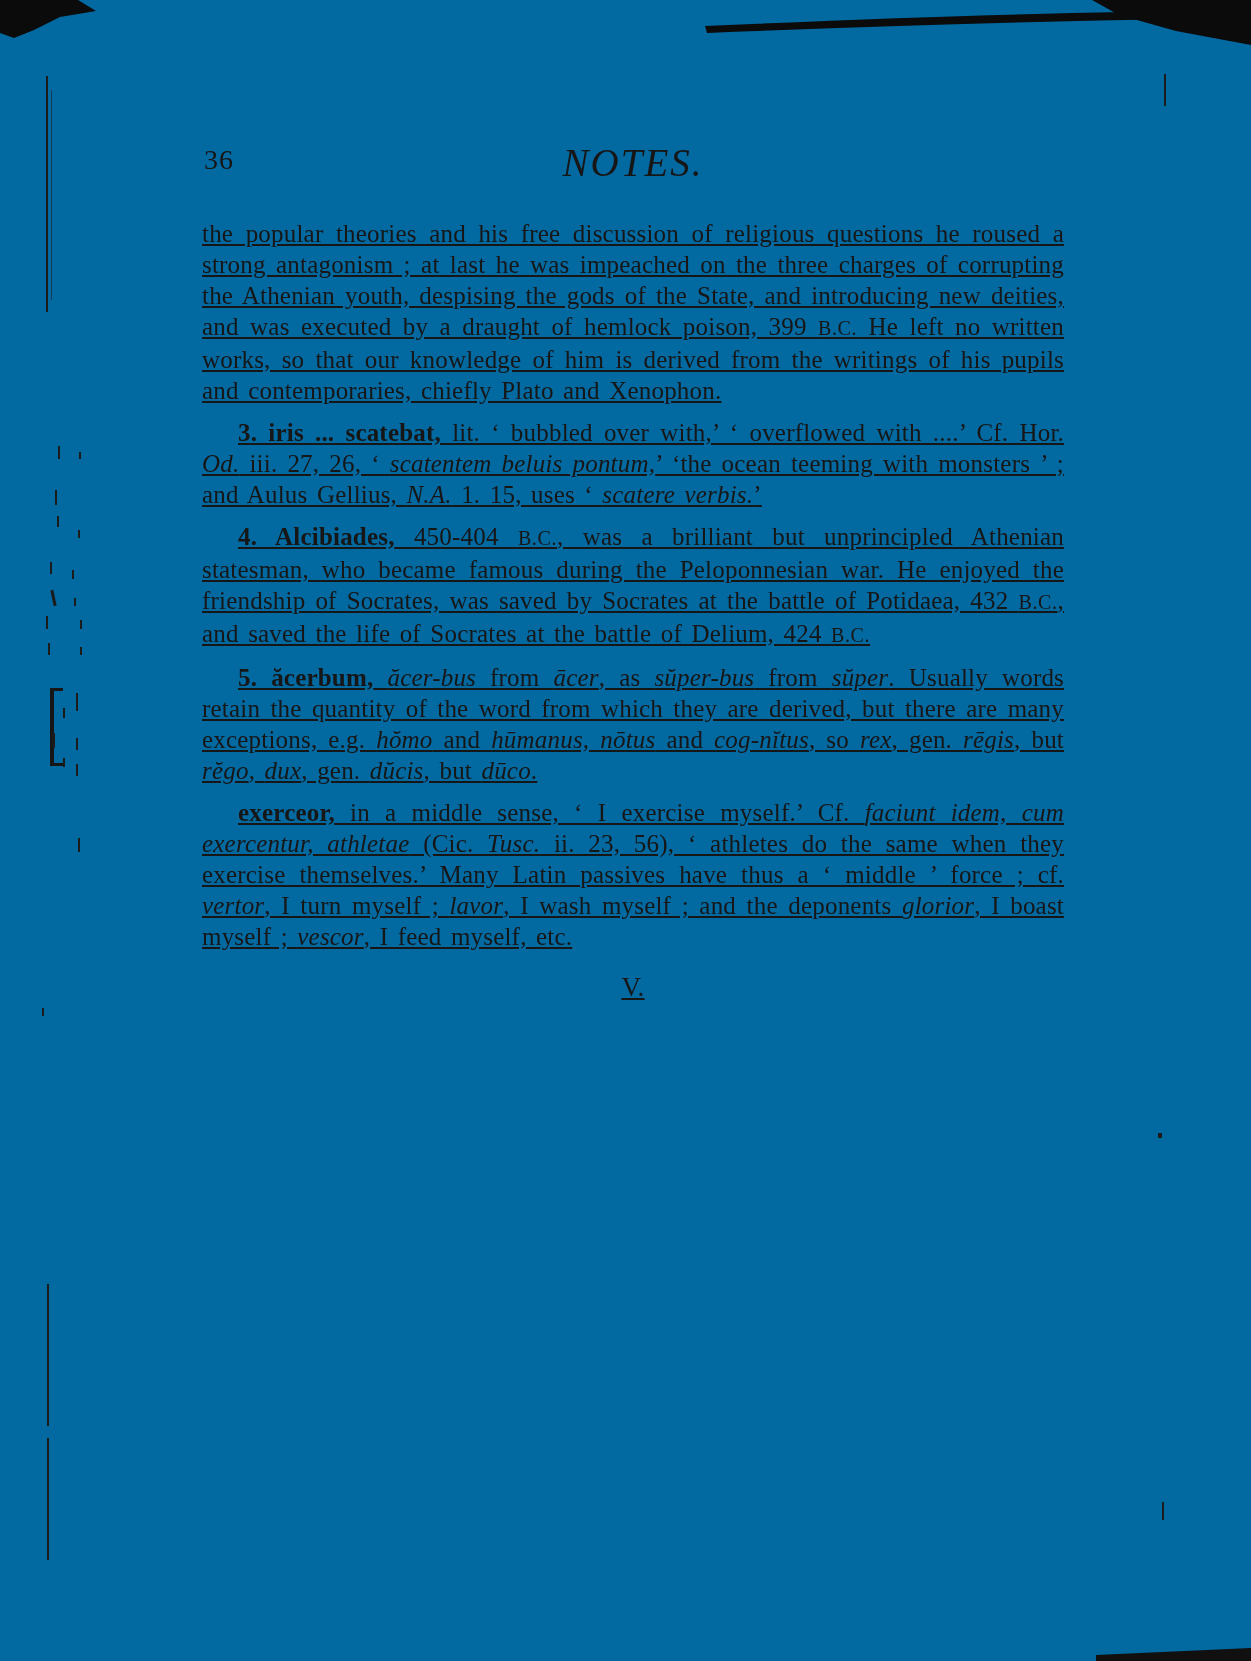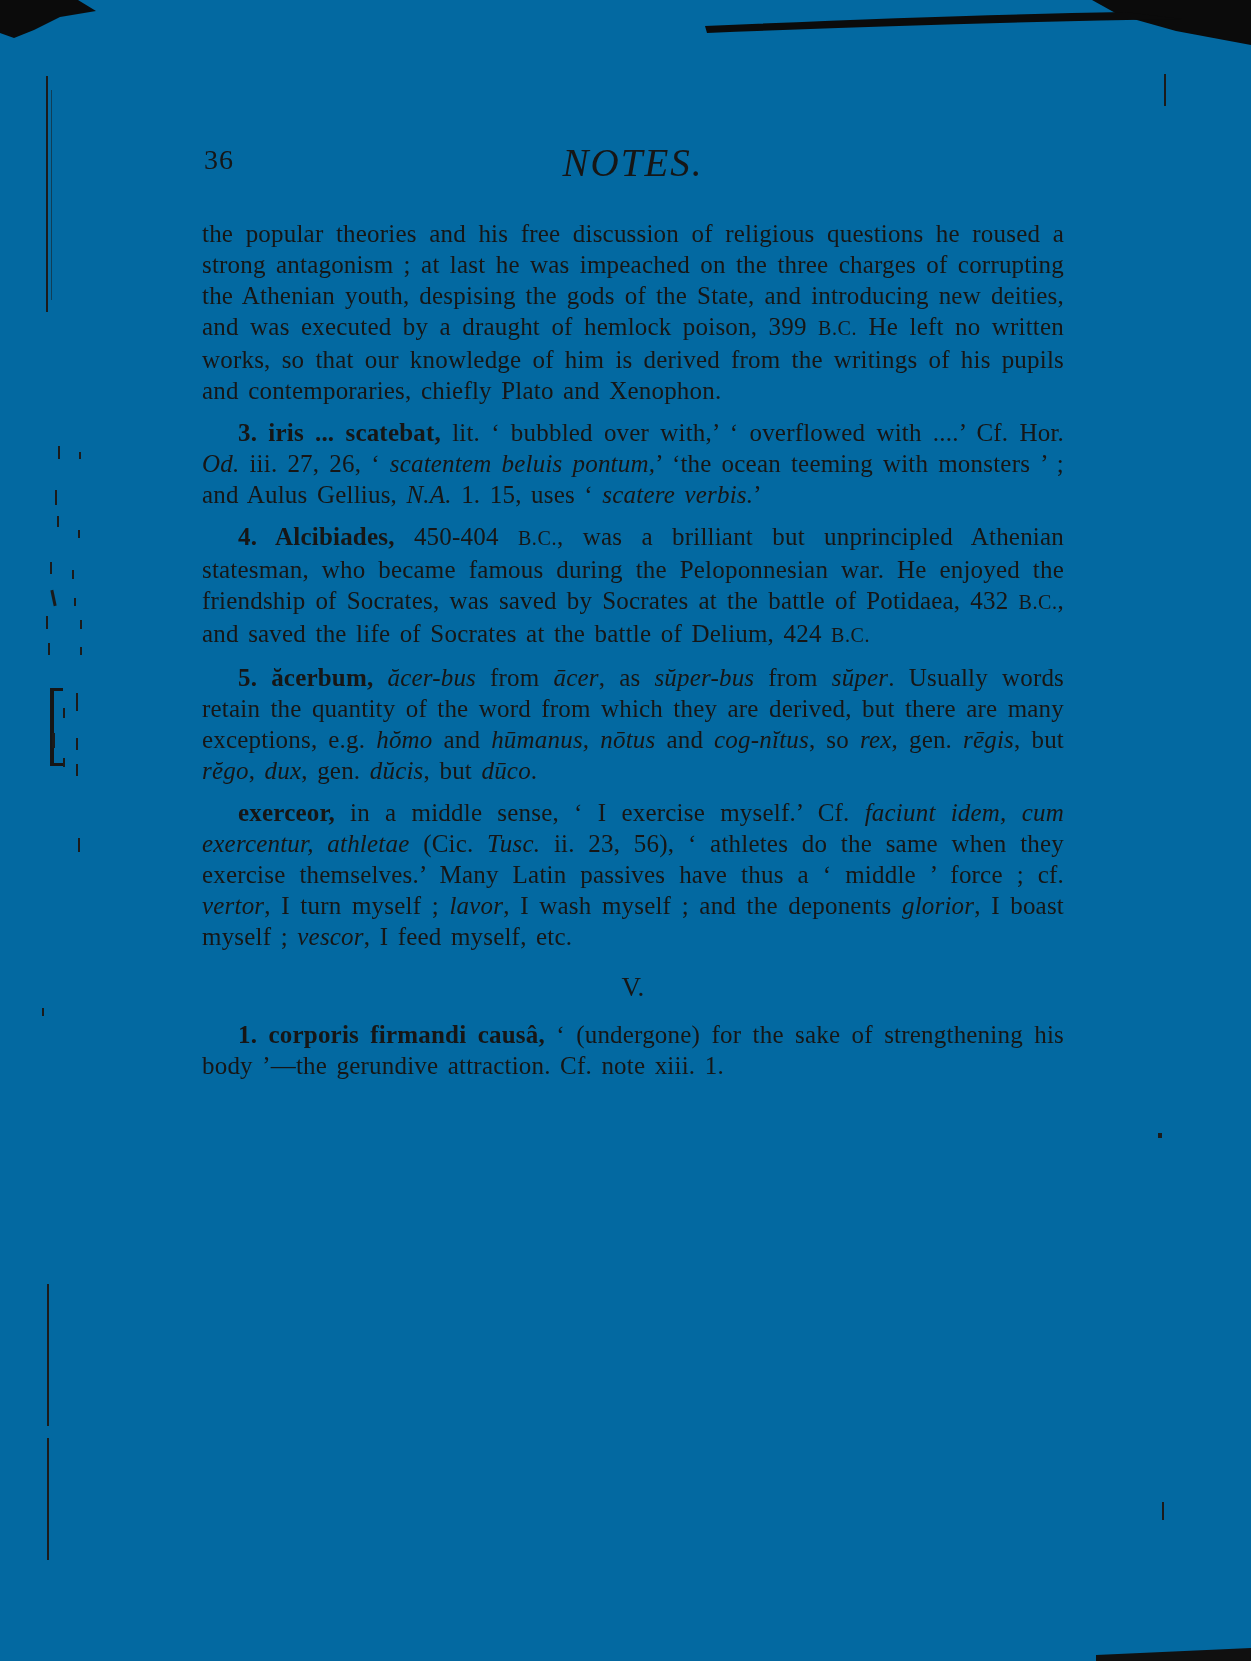--- a/index.html
+++ b/index.html
@@ -36,20 +36,21 @@
     font-style: italic;
     font-size: 39px;
     letter-spacing: 2px;
   }
   .text-body {
     font-size: 25px;
     line-height: 31px;
     text-align: justify;
     word-spacing: 3px;
     letter-spacing: 0.2px;
+    text-decoration: underline;
   }
   .para { margin: 0 0 11px 0; }
   .para.indent { text-indent: 36px; }
   .section-heading {
     text-align: center;
     font-size: 27px;
     margin: 20px 0 16px 0;
     text-indent: 0;
   }
   .b  { font-weight: 700; }
@@ -118,17 +119,16 @@
       <span class="page-number">36</span>
       <span class="running-title">NOTES.</span>
     </div>
     <div class="text-body">
         <p class="para"><span>the popular theories and his free discussion of religious questions he roused a strong antagonism ; at last he was impeached on the three charges of corrupting the Athenian youth, despising the gods of the State, and introducing new deities, and was executed by a draught of hemlock poison, 399 </span><span class="sc">B.C.</span><span>  He left no written works, so that our knowledge of him is derived from the writings of his pupils and contemporaries, chiefly Plato and Xenophon.</span></p>
         <p class="para indent"><span class="b">3. iris ... scatebat,</span><span> lit. ‘ bubbled over with,’ ‘ overflowed with ....’   Cf. Hor. </span><span class="i">Od.</span><span> iii. 27, 26, ‘ </span><span class="i">scatentem beluis pontum,</span><span>’ ‘the ocean teeming with monsters ’ ; and Aulus Gellius, </span><span class="i">N.A.</span><span> 1. 15, uses ‘ </span><span class="i">scatere verbis.</span><span>’</span></p>
         <p class="para indent"><span class="b">4. Alcibiades,</span><span> 450-404 </span><span class="sc">B.C.</span><span>, was a brilliant but unprincipled Athenian statesman, who became famous during the Peloponnesian war.  He enjoyed the friendship of Socrates, was saved by Socrates at the battle of Potidaea, 432 </span><span class="sc">B.C.</span><span>, and saved the life of Socrates at the battle of Delium, 424 </span><span class="sc">B.C.</span></p>
         <p class="para indent"><span class="b">5. ăcerbum,</span><span> </span><span class="i">ăcer-bus</span><span> from </span><span class="i">ācer</span><span>, as </span><span class="i">sŭper-bus</span><span> from </span><span class="i">sŭper</span><span>. Usually words retain the quantity of the word from which they are derived, but there are many exceptions, e.g. </span><span class="i">hŏmo</span><span> and </span><span class="i">hūmanus, nōtus</span><span> and </span><span class="i">cog-nĭtus</span><span>, so </span><span class="i">rex</span><span>, gen. </span><span class="i">rēgis</span><span>, but </span><span class="i">rĕgo</span><span>, </span><span class="i">dux</span><span>, gen. </span><span class="i">dŭcis</span><span>, but </span><span class="i">dūco</span><span>.</span></p>
         <p class="para indent"><span class="b">exerceor,</span><span> in a middle sense, ‘ I exercise myself.’  Cf. </span><span class="i">faciunt idem, cum exercentur, athletae</span><span> (Cic. </span><span class="i">Tusc.</span><span> ii. 23, 56), ‘ athletes do the same when they exercise themselves.’  Many Latin passives have thus a ‘ middle ’ force ; cf. </span><span class="i">vertor</span><span>, I turn myself ; </span><span class="i">lavor</span><span>, I wash myself ; and the deponents </span><span class="i">glorior</span><span>, I boast myself ; </span><span class="i">vescor</span><span>, I feed myself, etc.</span></p>
         <div class="section-heading"><span>V.</span></div>
-        <p class="para indent"><span class="b">1. corporis firmandi causâ,</span><span> ‘ (undergone) for the sake of strengthening his body ’—the gerundive attraction.   Cf. note xiii. 1.</span></p>
       </div>
   </div>
 
 </div>
 
 </body></html>

